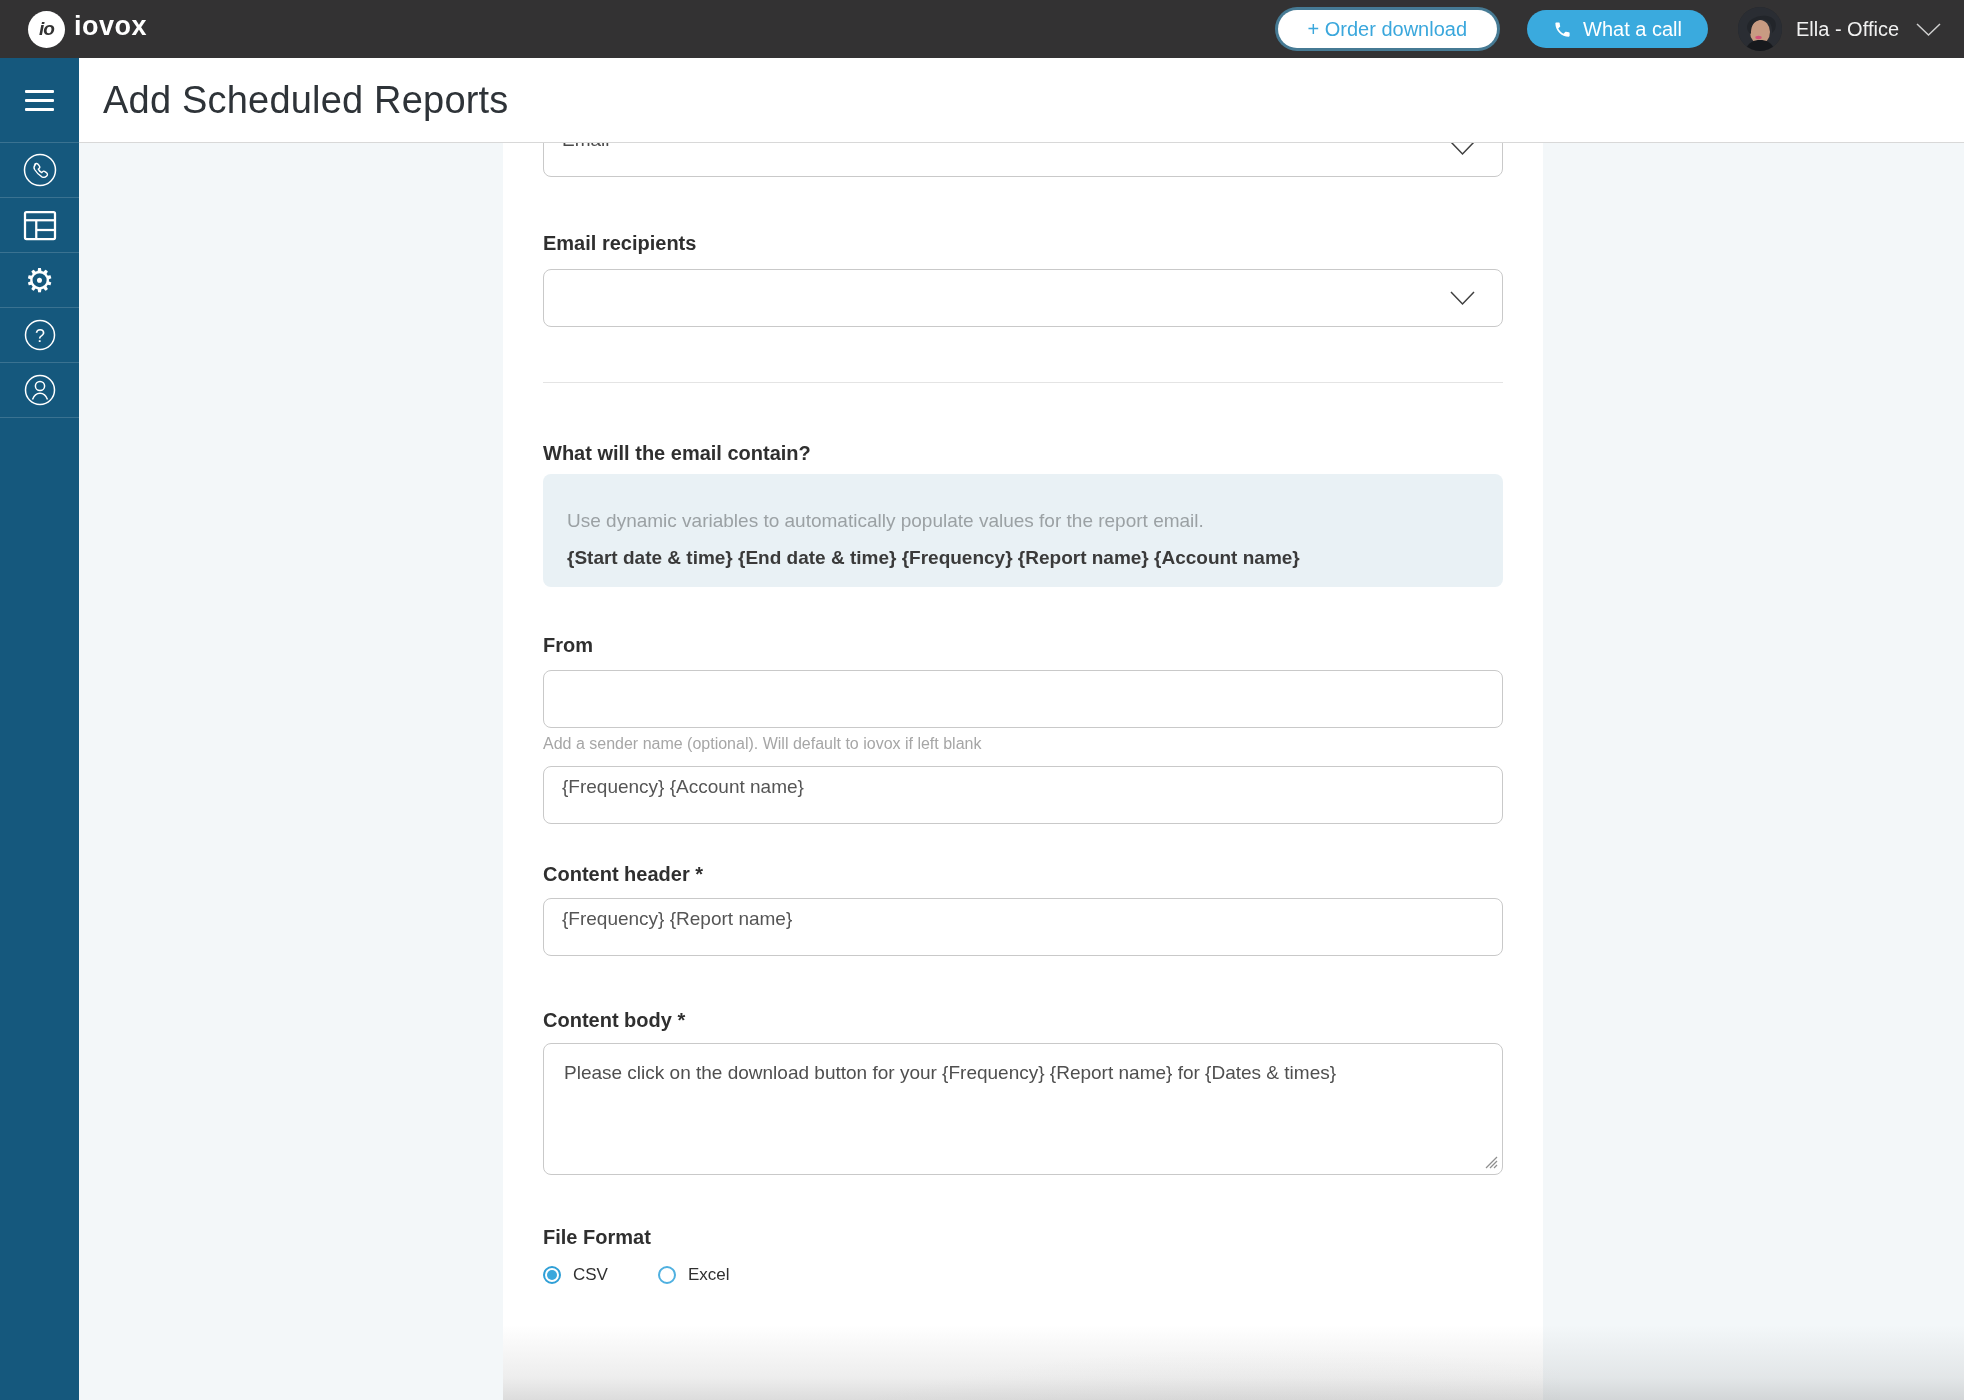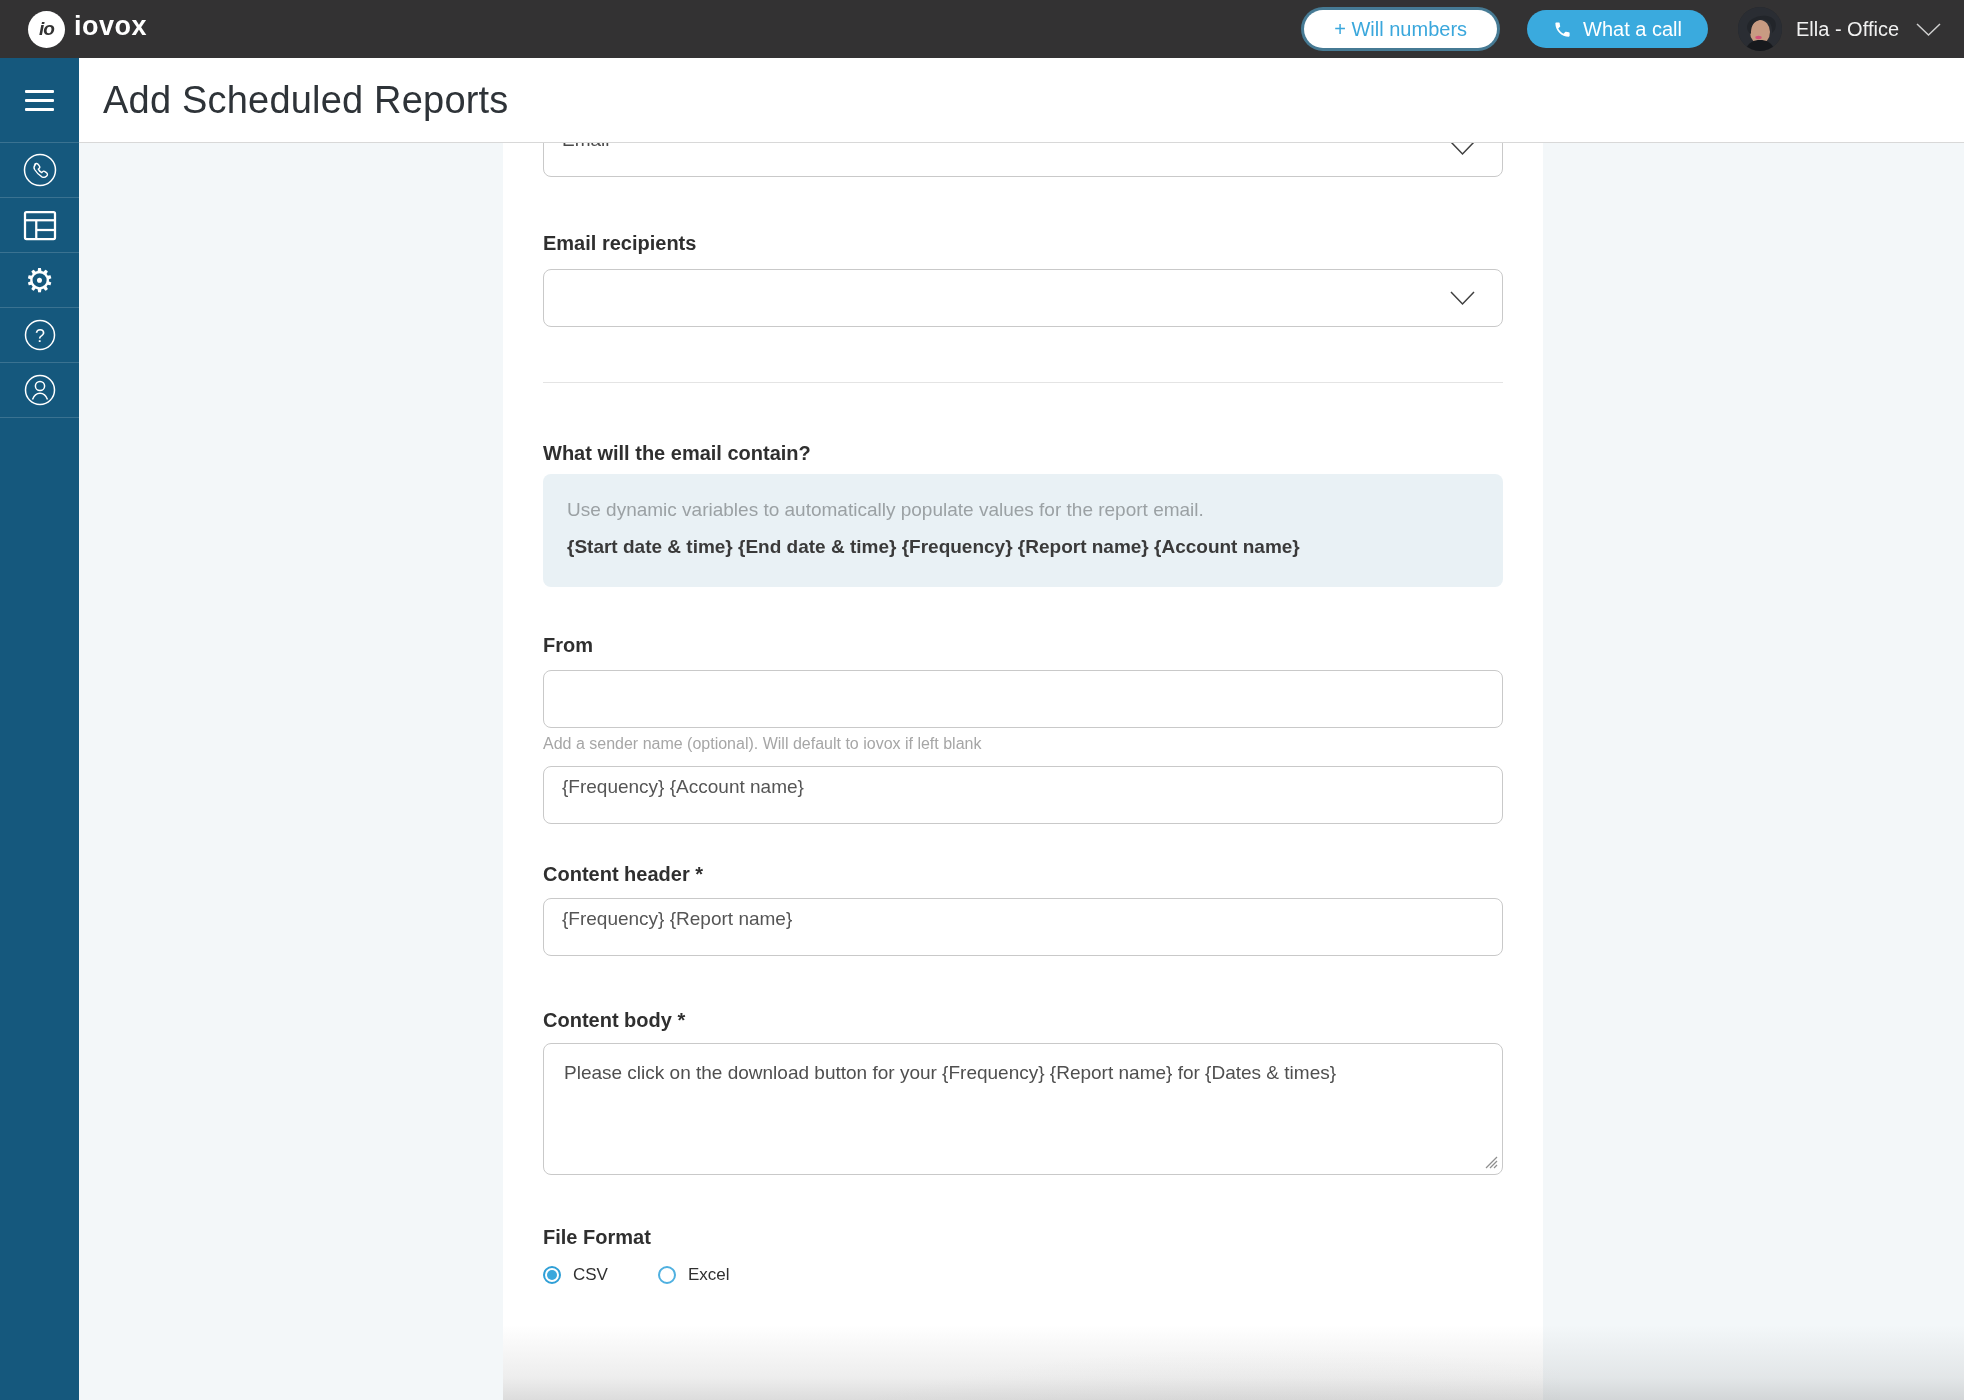--- a/index.html
+++ b/index.html
@@ -87,21 +87,21 @@
   }
   .select-chevron{ position:absolute; right:26px; top:50%; margin-top:-8px; }
 
   .select-cut{ margin-top:-24px; }
   .label-recipients{ margin-top:55px; }
   .select-recipients{ margin-top:14px; }
   .divider{ border:none; border-top:1px solid #e4e4e4; margin-top:55px; }
   .heading-contain{ margin-top:59px; }
   .info-box{
     margin-top:9px; height:113px; background:#e9f1f5; border-radius:8px;
-    padding:25px 24px;
+    padding:36px 24px;
   }
   .info-hint{ font-size:19px; color:#9ba1a4; }
   .info-vars{ font-size:19px; font-weight:bold; color:#3a3a3a; margin-top:15px; }
   .label-from{ margin-top:47px; }
   .input-from{ margin-top:13px; }
   .helper-text{ margin-top:7px; font-size:16px; color:#a6a6a6; }
   .label-subject{ margin-top:65px; }
   .input-subject{ margin-top:13px; }
   .label-content-header{ margin-top:39px; }
   .input-content-header{ margin-top:12px; }
@@ -144,21 +144,21 @@
 
 <div class="topbar">
   <div class="logo">
     <div class="logo-circle">
       <span>io</span>
     </div>
     <span class="logo-word">iovox</span>
   </div>
   <div class="topbar-spacer"></div>
   <button class="pill order-pill">
-    <span>+ Will numbers</span>
+    <span>+ Order download</span>
   </button>
   <button class="pill call-pill">
     <span>
       <svg width="19" height="19" viewBox="0 0 24 24" fill="#ffffff">
           <path d="M6.62 10.79c1.44 2.83 3.76 5.14 6.59 6.59l2.2-2.21c.27-.27.67-.36 1.02-.24 1.12.37 2.33.57 3.57.57.55 0 1 .45 1 1V20c0 .55-.45 1-1 1-9.39 0-17-7.61-17-17 0-.55.45-1 1-1h3.5c.55 0 1 .45 1 1 0 1.25.2 2.45.57 3.57.11.35.03.74-.25 1.02l-2.2 2.2z"></path>
         </svg>
     </span>
     <span>What a call</span>
   </button>
   <div class="avatar">

